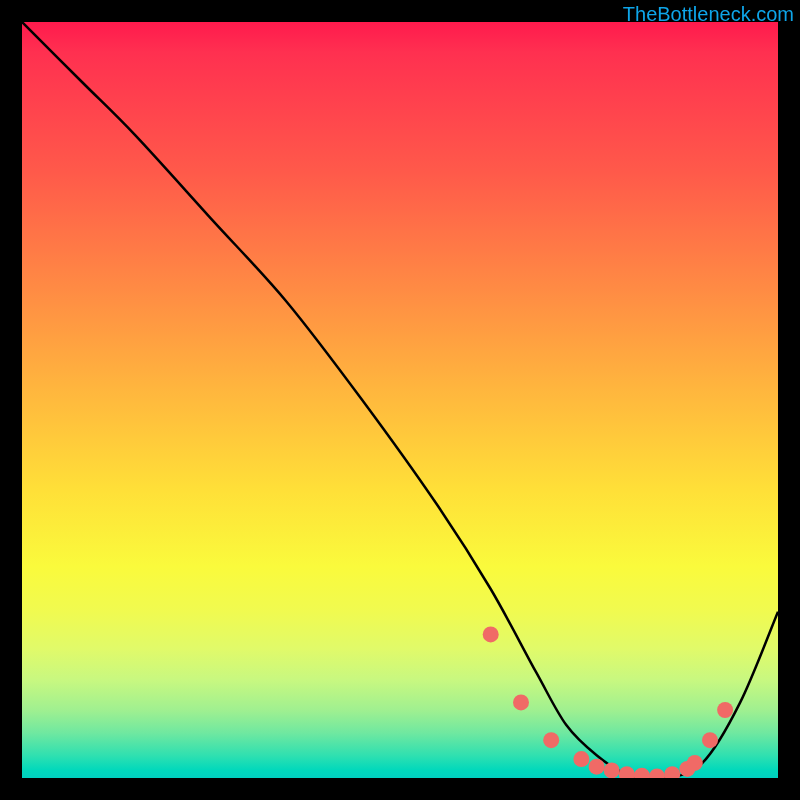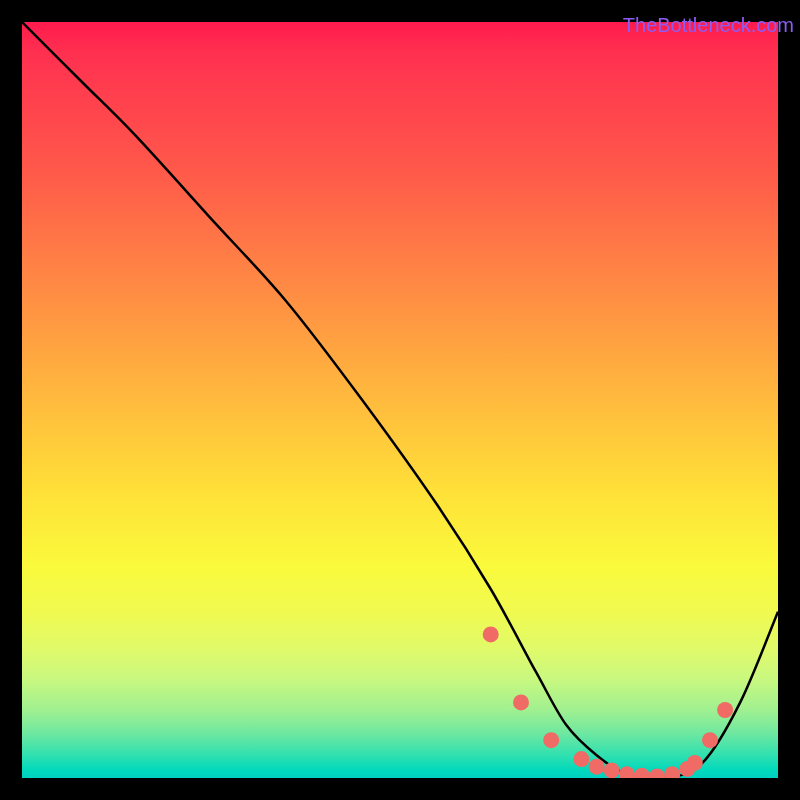--- a/index.html
+++ b/index.html
@@ -6,23 +6,23 @@
   body {
     width: 800px;
     height: 800px;
     background: #000;
     position: relative;
     font-family: Arial, sans-serif;
     overflow: hidden;
   }
   .watermark {
     position: absolute;
-    top: 14px;
+    top: 3px;
     right: 6px;
-    color: #8b5cf6;
+    color: #0ea5e9;
     font-size: 20px;
     font-weight: normal;
     z-index: 10;
   }
   .plot-area {
     position: absolute;
     top: 22px;
     left: 22px;
     width: 756px;
     height: 756px;

